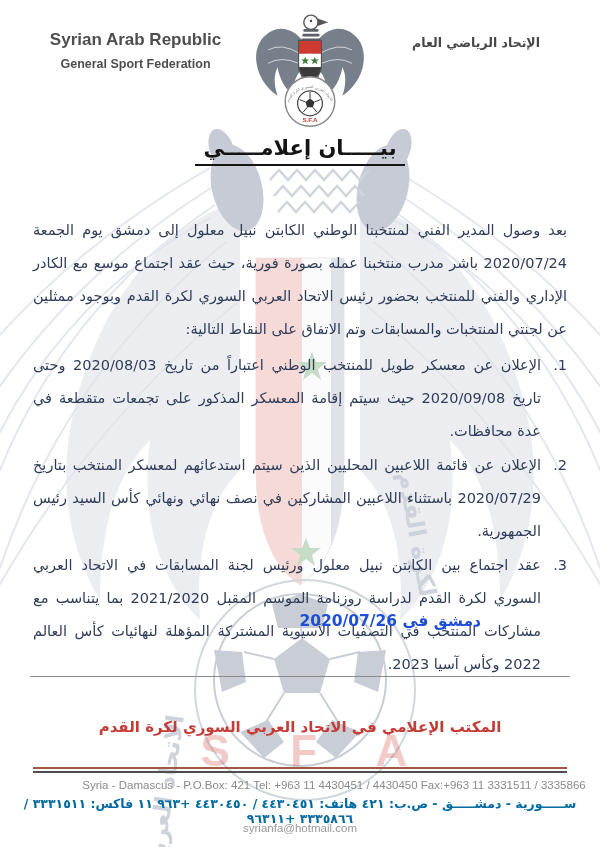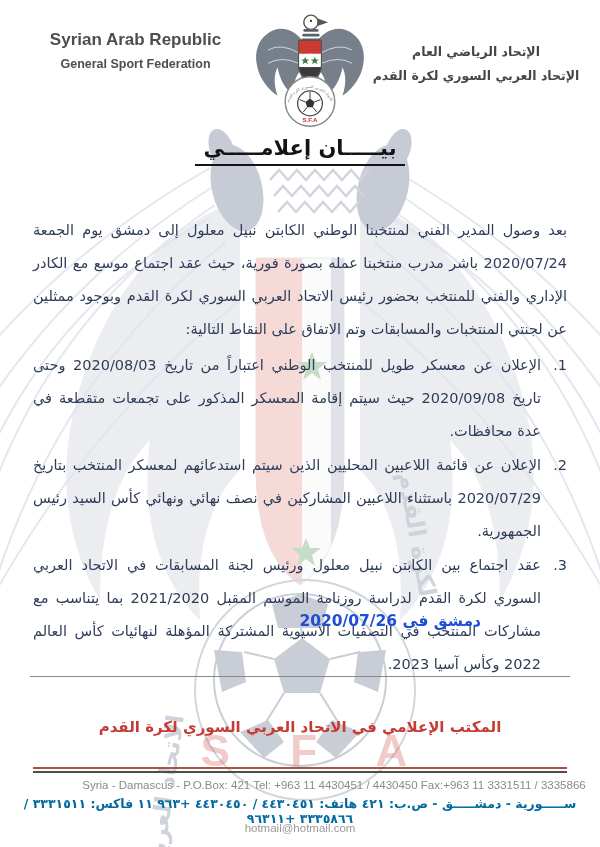--- a/index.html
+++ b/index.html
@@ -11,21 +11,21 @@
   
   .hdr-en{position:absolute;left:28px;top:30px;width:215px;text-align:center;
           color:#4e4e4e;font-family:"Liberation Sans",sans-serif;font-weight:bold;}
   .hdr-en .l1{font-size:17px;}
   .hdr-en .l2{font-size:12.5px;margin-top:7px;}
   .hdr-en .l3{font-size:12.5px;margin-top:7px;}
   .emblem{position:absolute;left:248px;top:8px;width:124px;height:124px;}
   .hdr-ar{position:absolute;left:362px;top:22px;width:228px;text-align:center;
           direction:rtl;color:#474747;font-weight:bold;}
   .hdr-ar .l1{font-size:16.5px;}
-  .hdr-ar .l2{font-size:12.5px;margin-top:22px;}
+  .hdr-ar .l2{font-size:12.5px;margin-top:13px;}
   .hdr-ar .l3{font-size:12.5px;margin-top:9px;}
 
   
   .title-wrap{position:absolute;left:0;top:136px;width:600px;text-align:center;direction:rtl;}
   .title-wrap span{display:inline-block;font-size:21px;font-weight:bold;color:#141414;
                    border-bottom:2.5px solid #141414;padding:0 8px 4px 8px;}
 
   
   .doc-body{position:absolute;left:33px;top:214px;width:534px;direction:rtl;
             color:#2f3c58;font-size:14.5px;line-height:33px;text-align:justify;}
@@ -187,21 +187,20 @@
         <line x1="55.2" y1="98.5" x2="49" y2="96"></line>
         <line x1="63" y1="104.1" x2="67" y2="109"></line>
         <line x1="57" y1="104.1" x2="53" y2="109"></line>
       </g>
     </g>
     <text x="60" y="120" text-anchor="middle" font-size="6.5" font-weight="bold" fill="#c0392b" font-family="Liberation Sans, sans-serif">S.F.A</text>
   </svg>
 
   <div class="hdr-ar">
     <div class="l2">الإتحاد الرياضي العام</div>
-    <div class="l3">الإتحاد العربي السوري لكرة القدم</div>
   </div>
 
   <div class="title-wrap">
     <span>بيـــــان إعلامـــــي</span>
   </div>
 
   <div class="doc-body">
     <p class="intro">بعد وصول المدير الفني لمنتخبنا الوطني الكابتن نبيل معلول إلى دمشق يوم الجمعة 2020/07/24 باشر مدرب منتخبنا عمله بصورة فورية، حيث عقد اجتماع موسع مع الكادر الإداري والفني للمنتخب بحضور رئيس الاتحاد العربي السوري لكرة القدم وبوجود ممثلين عن لجنتي المنتخبات والمسابقات وتم الاتفاق على النقاط التالية:</p>
     <div class="point">
       <span class="pt-num">1.</span>
@@ -220,15 +219,15 @@
   <div class="dateline">دمشق في 2020/07/26</div>
 
   <div class="sig-line"></div>
 
   <div class="office">المكتب الإعلامي في الاتحاد العربي السوري لكرة القدم</div>
 
   <div class="rule rule-red"></div>
   <div class="rule rule-dark"></div>
   <div class="ftr-en">Syria - Damascus - P.O.Box: 421 Tel: +963 11 4430451 / 4430450 Fax:+963 11 3331511 / 3335866</div>
   <div class="ftr-ar">ســـــورية - دمشـــــق - ص.ب: ٤٢١ هاتف: ٤٤٣٠٤٥١ / ٤٤٣٠٤٥٠ +٩٦٣ ١١ فاكس: ٣٣٣١٥١١ / ٣٣٣٥٨٦٦ +٩٦٣١١</div>
-  <div class="ftr-email">hotmail@hotmail.com</div>
+  <div class="ftr-email">syrianfa@hotmail.com</div>
 
 </div>
 
 </body></html>

